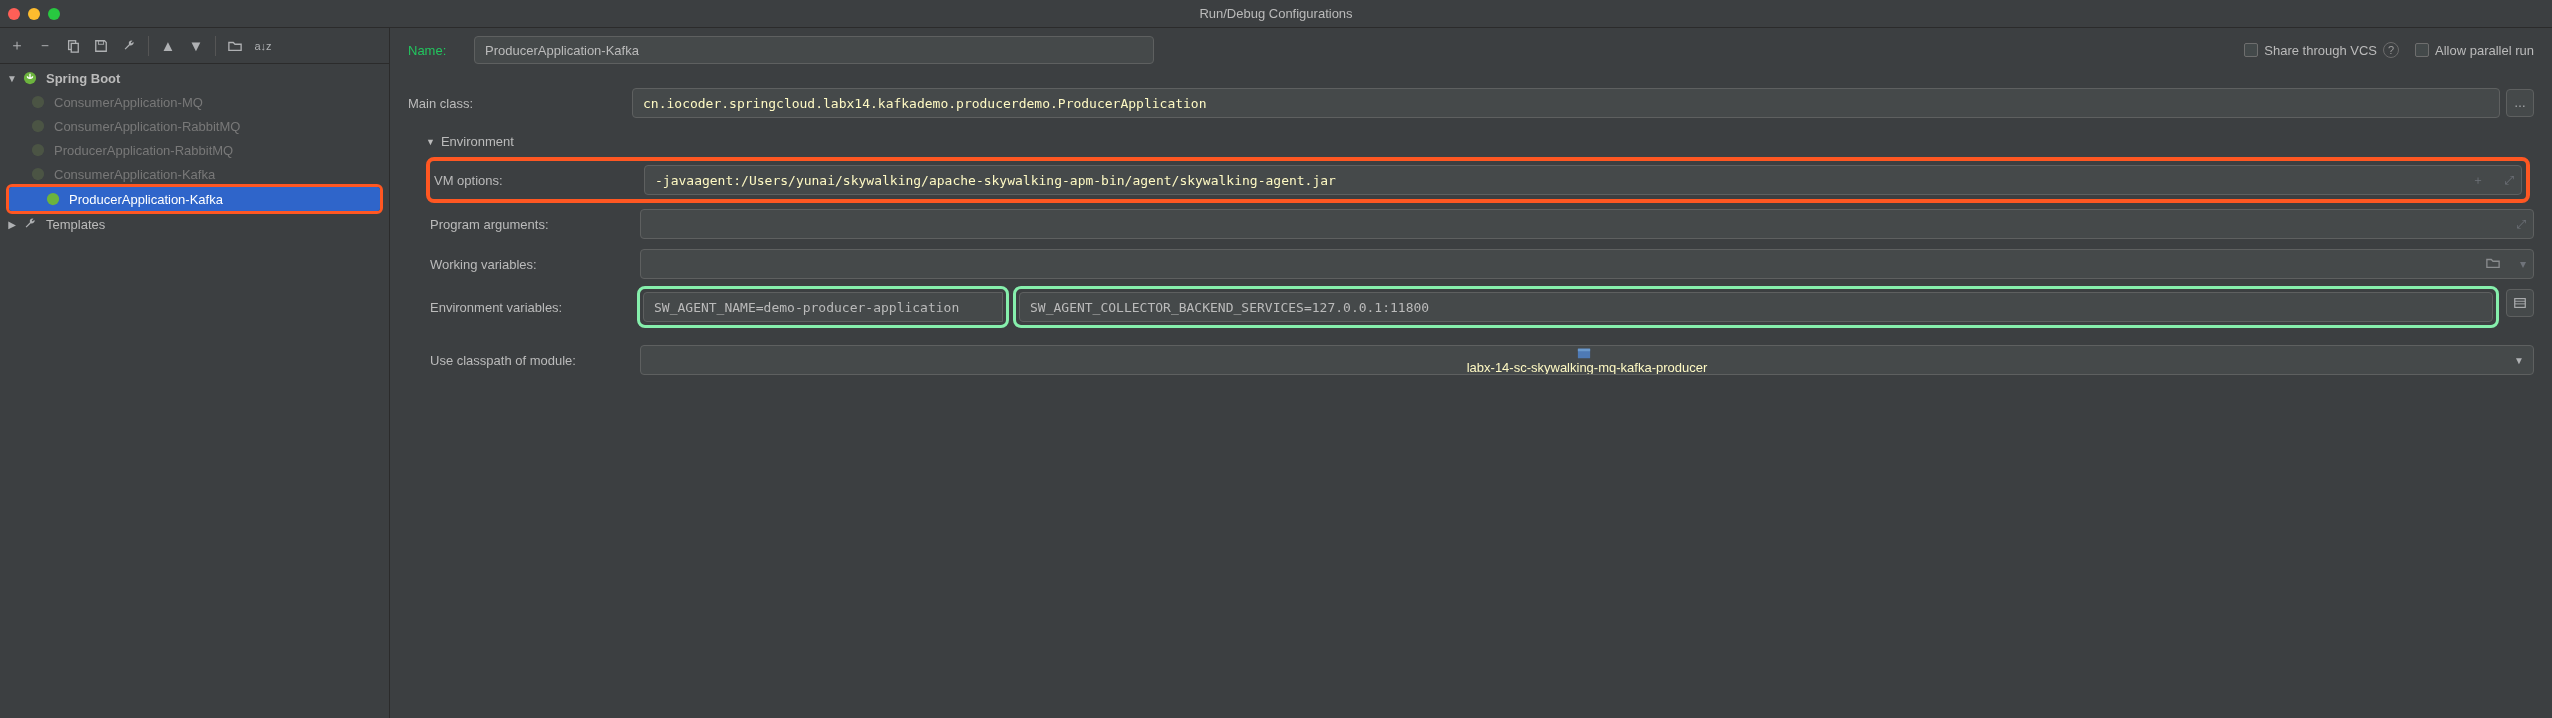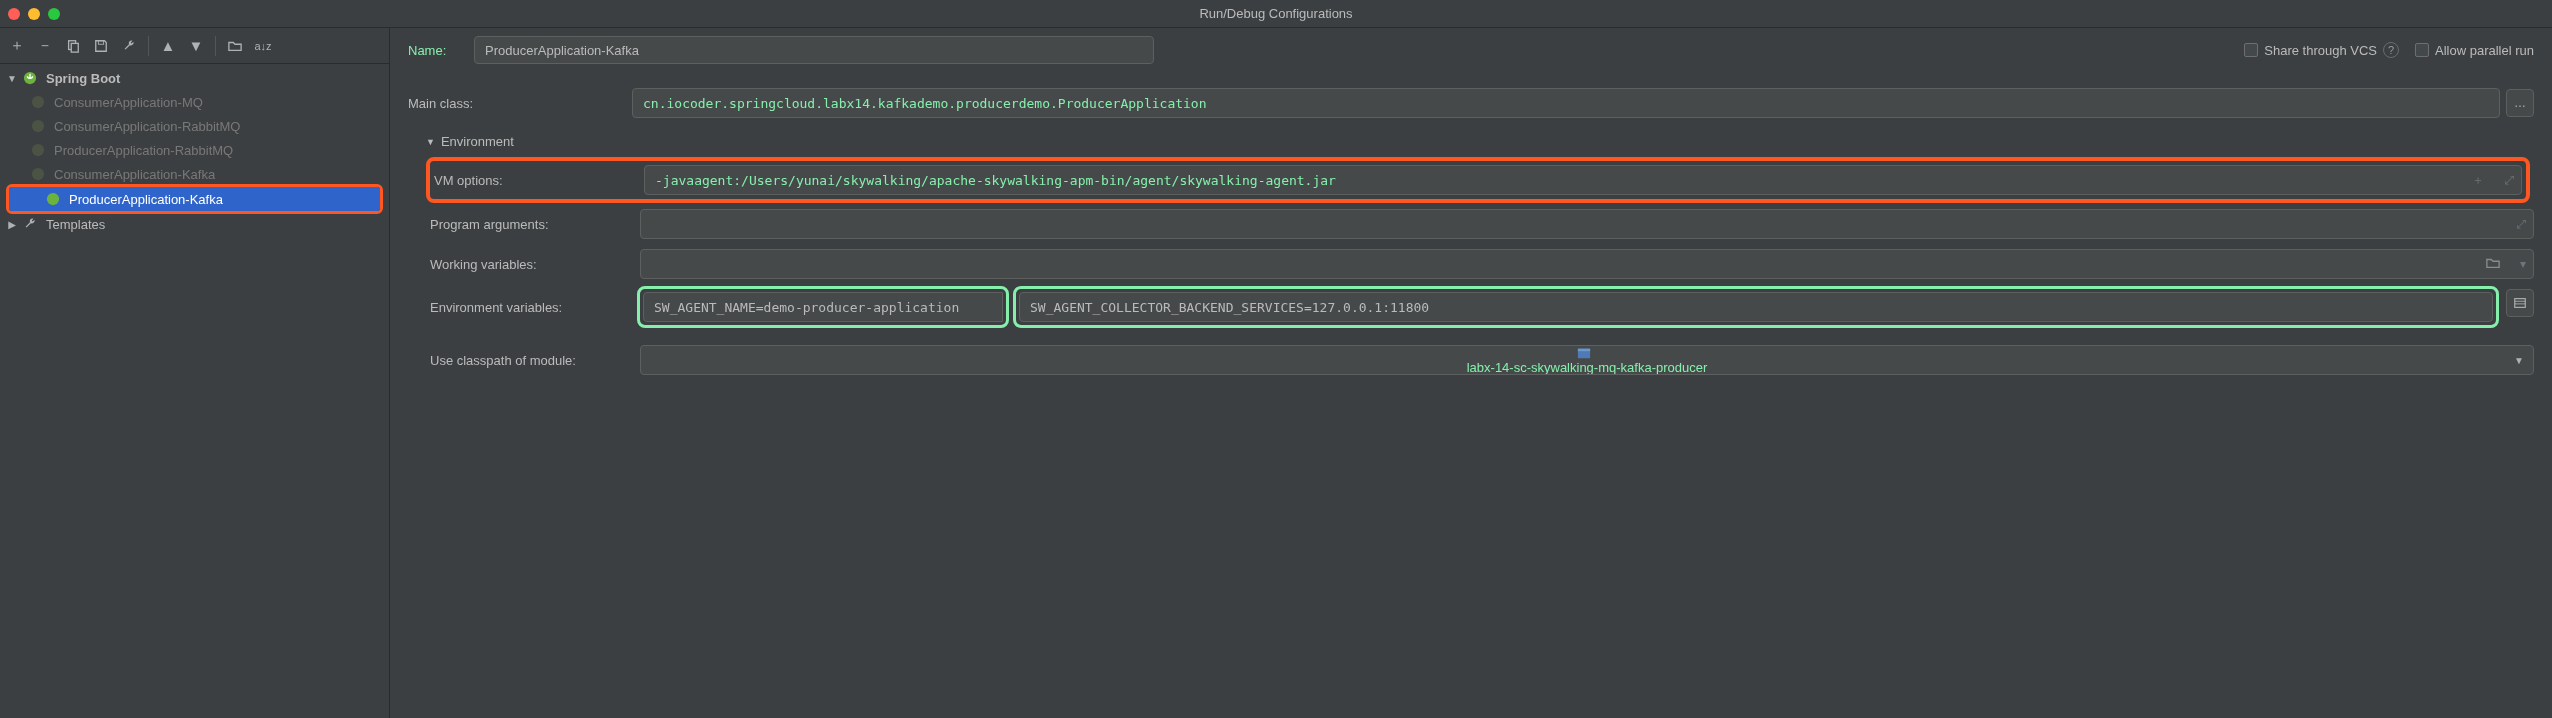--- a/index.html
+++ b/index.html
@@ -106,21 +106,21 @@
     display: flex;
     flex-direction: column;
     padding: 0;
   }
   .top-row {
     display: flex;
     align-items: center;
     padding: 8px 18px 10px 18px;
     gap: 16px;
   }
-  .field-label { color: #86efac; min-width: 50px; }
+  .field-label { color: #22c55e; min-width: 50px; }
   .text-input {
     flex: 1;
     background: #45494a;
     border: 1px solid #5e6060;
     border-radius: 4px;
     color: #bbbbbb;
     height: 28px;
     padding: 0 10px;
     font-size: 13px;
     font-family: inherit;
@@ -174,21 +174,21 @@
     align-items: center;
     gap: 6px;
     position: relative;
   }
   .input-box {
     flex: 1;
     height: 30px;
     background: #45494a;
     border: 1px solid #5e6060;
     border-radius: 4px;
-    color: #86efac;
+    color: #fef9c3;
     padding: 0 10px;
     font-family: "Menlo","Monaco",monospace;
     font-size: 13px;
     display: flex;
     align-items: center;
     white-space: nowrap;
     overflow: hidden;
   }
   .trail-btn {
     width: 28px; height: 28px;

